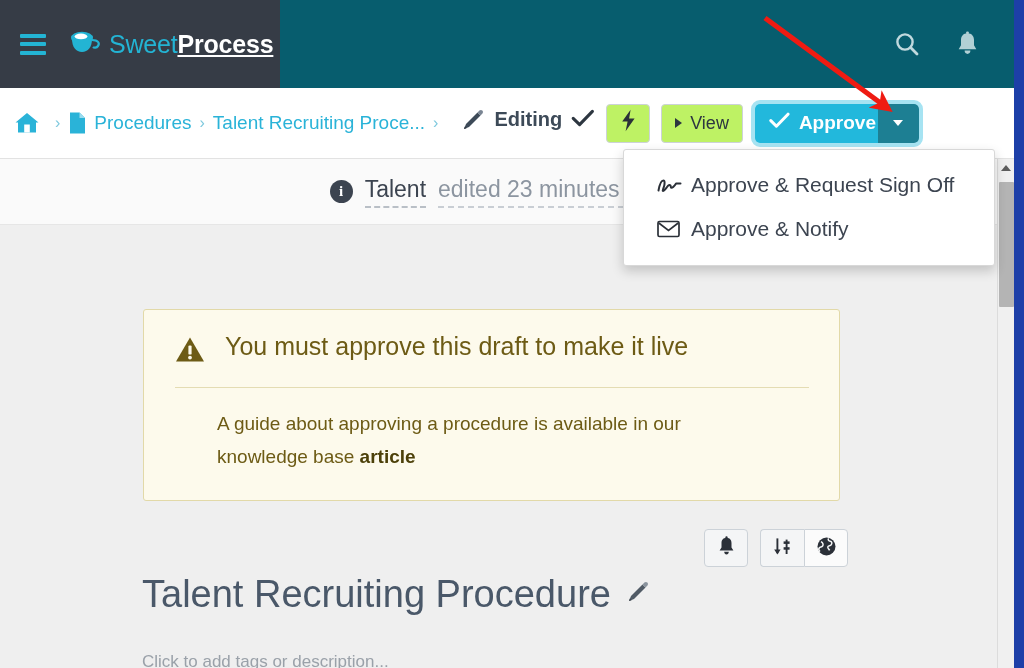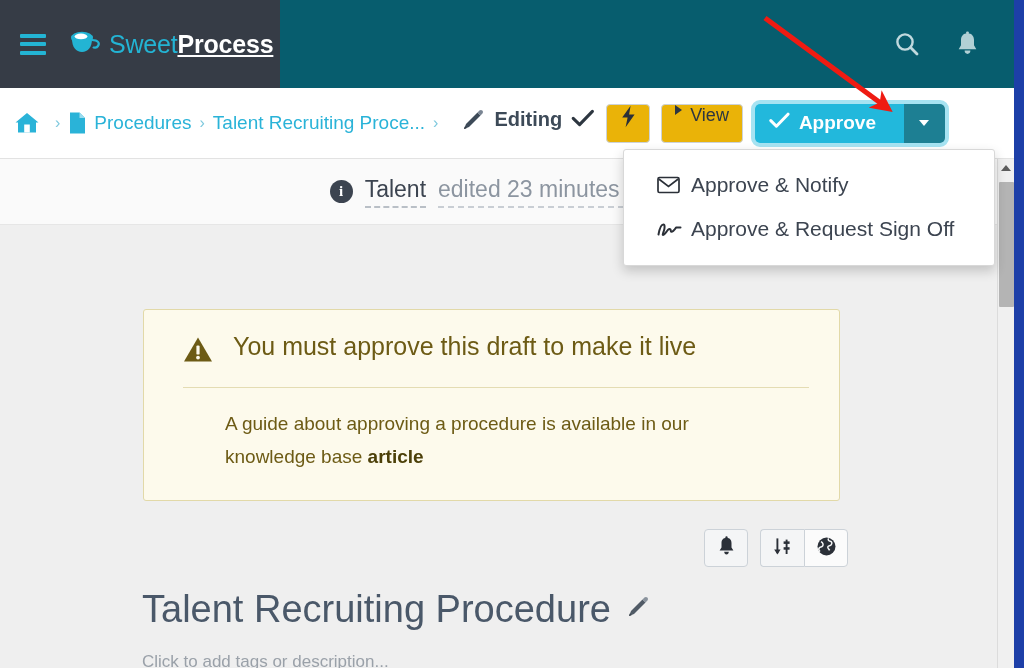--- a/index.html
+++ b/index.html
@@ -129,24 +129,25 @@
     margin-left: 14px;
     gap: 9px;
     color: #3d4a58;
     font-size: 20px;
     font-weight: 700;
   }
   .editing-check { color: #2d3640; font-size: 21px; font-weight: 700; }
 
   .tbtn {
     height: 39px;
-    background: #eab308;
+    background: #bef264;
     border: 1px solid #ccd2d8;
     border-radius: 4px;
     display: flex;
+    align-items: center;
     justify-content: center;
     cursor: pointer;
     color: #2d3640;
     font-size: 18px;
     padding: 0 13px;
     margin-left: 11px;
   }
   .tbtn.square { width: 44px; padding: 0; }
   .tbtn .caretr {
     display: inline-block;
@@ -166,21 +167,21 @@
   }
   .approve-btn {
     height: 39px;
     background: #22b8dc;
     color: #ffffff;
     font-size: 19px;
     font-weight: 700;
     display: flex;
     align-items: center;
     gap: 9px;
-    padding: 0 28px 0 14px;
+    padding: 0 2px 0 14px;
     border: none;
     border-radius: 4px 0 0 4px;
     cursor: pointer;
     font-family: "Liberation Sans", sans-serif;
   }
   .approve-caret-btn {
     width: 41px;
     height: 39px;
     background: #1d7f93;
     border: none;
@@ -314,21 +315,21 @@
     z-index: 5;
   }
 
   .alertbox {
     position: absolute;
     left: 143px; top: 83px;
     width: 697px;
     background: #fdfaec;
     border: 1px solid #e2d9a8;
     border-radius: 3px;
-    padding: 22px 30px 26px 39px;
+    padding: 22px 30px 26px 31px;
   }
   .alert-head {
     display: flex;
     align-items: flex-start;
     gap: 20px;
     padding-bottom: 19px;
     border-bottom: 1px solid #e4dcb3;
   }
   .alert-warn-ico { flex-shrink: 0; margin-top: 4px; }
   .alert-title {
@@ -363,21 +364,21 @@
     cursor: pointer;
     color: #2b3038;
   }
   .ibtn-group { display: flex; }
   .ibtn-group .ibtn:first-child { border-radius: 4px 0 0 4px; border-right: none; }
   .ibtn-group .ibtn:last-child  { border-radius: 0 4px 4px 0; background: #fbfbfb; }
 
   .doc-title-wrap {
     position: absolute;
     left: 142px;
-    top: 362px;
+    top: 347px;
     display: flex;
     align-items: center;
     gap: 14px;
   }
   .doc-title {
     font-size: 38px;
     color: #4a5869;
     font-weight: 400;
     white-space: nowrap;
   }
@@ -590,35 +591,35 @@
     <div class="sb-up">
         <span class="tri"></span>
       </div>
     <div class="sb-thumb"></div>
   </div>
 
   <div class="dropdown">
 
     <div class="dd-item">
       <span class="dd-ico">
+        <svg width="25" height="18" viewBox="0 0 25 18">
+          <path d="M1.5 14.5 C2.6 8.2 4.6 4.4 6.4 4.4 C8 4.4 7.8 8.4 6.8 11.2 C6 13.6 5.2 14.6 5.9 15 C6.8 15.5 8.4 13.2 10 11 C11.4 9.1 12.6 8.4 13.4 9.4 C14 10.2 13.4 11.6 14.4 11.8 C15.6 12 17.6 9.6 19 7.6 L23.5 7.6" fill="none" stroke="#2b3038" stroke-width="2" stroke-linecap="round" stroke-linejoin="round"></path>
+        </svg>
+      </span>
+      <span>Approve &amp; Request Sign Off</span>
+    </div>
+
+    <div class="dd-item">
+      <span class="dd-ico">
         <svg width="23" height="18" viewBox="0 0 23 18">
           <rect x="1" y="1.5" width="21" height="15" rx="1.4" fill="none" stroke="#2b3038" stroke-width="1.7"></rect>
           <path d="M1.8 3 L11.5 10.4 L21.2 3" fill="none" stroke="#2b3038" stroke-width="1.7"></path>
         </svg>
       </span>
       <span>Approve &amp; Notify</span>
-    </div>
-
-    <div class="dd-item">
-      <span class="dd-ico">
-        <svg width="25" height="18" viewBox="0 0 25 18">
-          <path d="M1.5 14.5 C2.6 8.2 4.6 4.4 6.4 4.4 C8 4.4 7.8 8.4 6.8 11.2 C6 13.6 5.2 14.6 5.9 15 C6.8 15.5 8.4 13.2 10 11 C11.4 9.1 12.6 8.4 13.4 9.4 C14 10.2 13.4 11.6 14.4 11.8 C15.6 12 17.6 9.6 19 7.6 L23.5 7.6" fill="none" stroke="#2b3038" stroke-width="2" stroke-linecap="round" stroke-linejoin="round"></path>
-        </svg>
-      </span>
-      <span>Approve &amp; Request Sign Off</span>
     </div>
 
   </div>
 
   <div class="frame-edge-right"></div>
 
   <svg class="annotation">
     <defs>
       <marker id="redhead" markerWidth="4.2" markerHeight="4.2" refX="2.6" refY="2.1" orient="auto">
         <path d="M0,0 L4.2,2.1 L0,4.2 L1.1,2.1 Z" fill="#ef1b12"></path>

